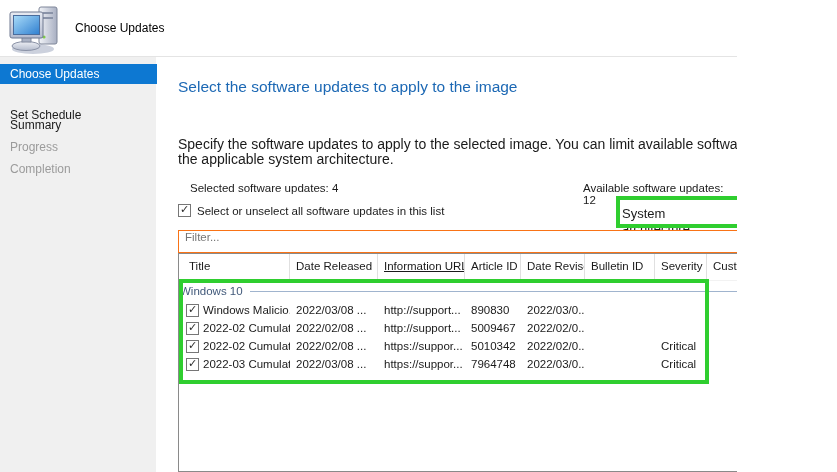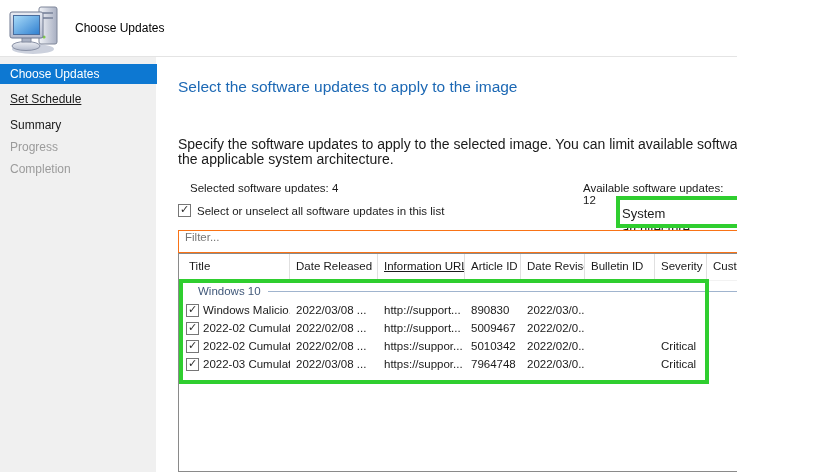--- a/index.html
+++ b/index.html
@@ -50,21 +50,21 @@
   
   .table{left:178px;top:253px;width:636px;height:219px;box-sizing:border-box;
     border:1px solid #8a8a8a;background:#fff;font-size:11.5px;}
   .thead{display:flex;height:26px;line-height:25px;border-bottom:1px solid #f2f2f2;}
   .th{box-sizing:border-box;padding-left:6px;border-right:1px solid #e0e0e0;white-space:nowrap;
     overflow:hidden;cursor:default;}
   .th.hc0{padding-left:10px;}
   .hc0{width:111px;}.hc1{width:88px;}.hc2{width:87px;text-decoration:underline;}.hc3{width:56px;}
   .hc4{width:64px;}.hc5{width:70px;}.hc6{width:52px;}.hc7{width:106px;border-right:none;}
 
-  .grouprow{display:flex;align-items:center;height:20px;padding-left:19px;color:#41597a;}
+  .grouprow{display:flex;align-items:center;height:20px;padding-left:1px;color:#41597a;}
   .groupline{flex:none;width:528px;height:1px;background:#a0b4ce;margin-left:7px;}
 
   .trow{display:flex;align-items:center;height:18px;white-space:nowrap;}
   .c0{width:111px;box-sizing:border-box;display:flex;align-items:center;padding-left:7px;overflow:hidden;}
   .c0 .rowlabel{margin-left:4px;overflow:hidden;}
   .c1{width:88px;}.c2{width:87px;}.c3{width:56px;}.c4{width:64px;}.c5{width:70px;}.c6{width:52px;}.c7{width:106px;}
   .c1,.c2,.c3,.c4,.c5,.c6,.c7{box-sizing:border-box;padding-left:6px;overflow:hidden;}
 
   
   .hl{border:4px solid #2fce2f;box-sizing:border-box;pointer-events:none;z-index:9;}
@@ -106,21 +106,21 @@
     <rect x="5.5" y="10.5" width="26" height="19" fill="url(#gs)" stroke="#4a6c9c"></rect>
   </svg>
   <span class="abs app-title">Choose Updates</span>
   <div class="abs top-divider"></div>
 
   <div class="abs gutter-a"></div>
   <div class="abs gutter-b"></div>
 
   <div class="abs sidebar">
     <div class="nav-item nav-sel" style="top:7px;">Choose Updates</div>
-    <div class="nav-item" style="top:32px;text-decoration:underline;">Set Schedule</div>
+    <div class="nav-item" style="top:48px;">Set Schedule</div>
     <div class="nav-item nav-dis" style="top:80px;">Progress</div>
     <div class="nav-item" style="top:58px;">Summary</div>
     <div class="nav-item nav-dis" style="top:102px;">Completion</div>
   </div>
 
   <div class="abs heading">Select the software updates to apply to the image</div>
   <div class="abs para">Specify the software updates to apply to the selected image. You can limit available software updates by the applicable system architecture.</div>
   <div class="abs count-left">Selected software updates: 4</div>
   <div class="abs count-right">Available software updates: 12</div>
 

